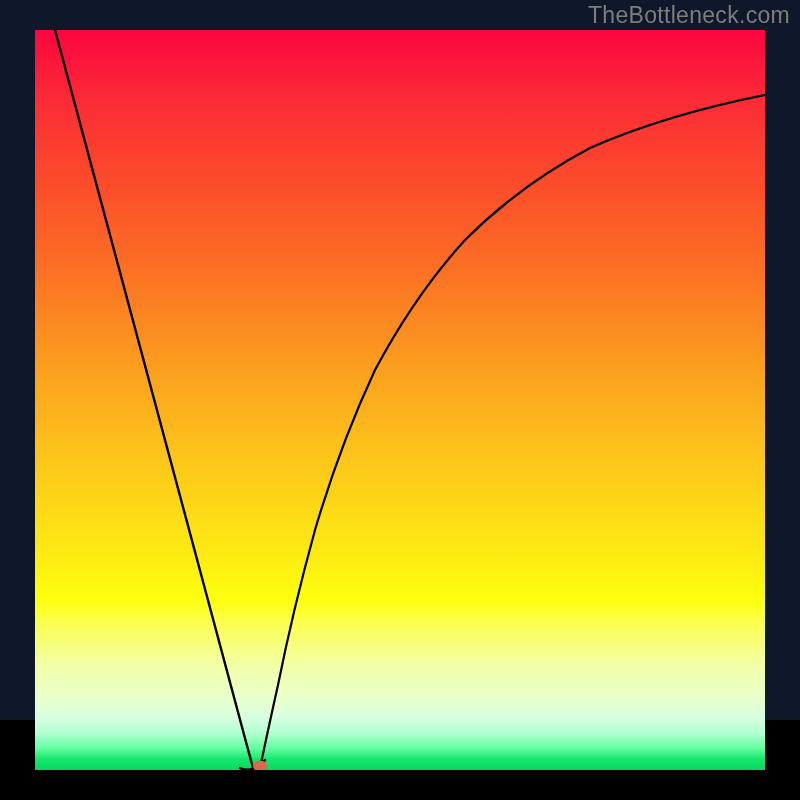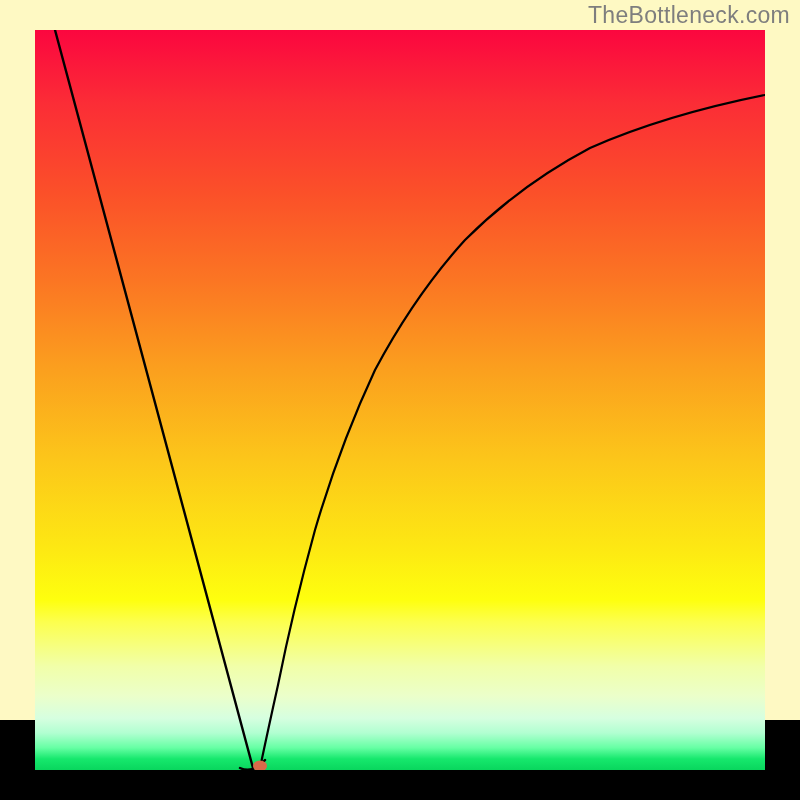--- a/index.html
+++ b/index.html
@@ -7,21 +7,21 @@
     padding: 0;
     width: 800px;
     height: 800px;
     background: #000;
     font-family: Arial, Helvetica, sans-serif;
   }
   .frame {
     position: relative;
     width: 800px;
     height: 720px;
-    background: #fef9c3;
+    background: #0f172a;
   }
   .watermark {
     position: absolute;
     top: 2px;
     right: 10px;
     color: #7e7e7e;
     font-size: 23px;
     font-weight: 500;
     letter-spacing: 0.3px;
     z-index: 10;

